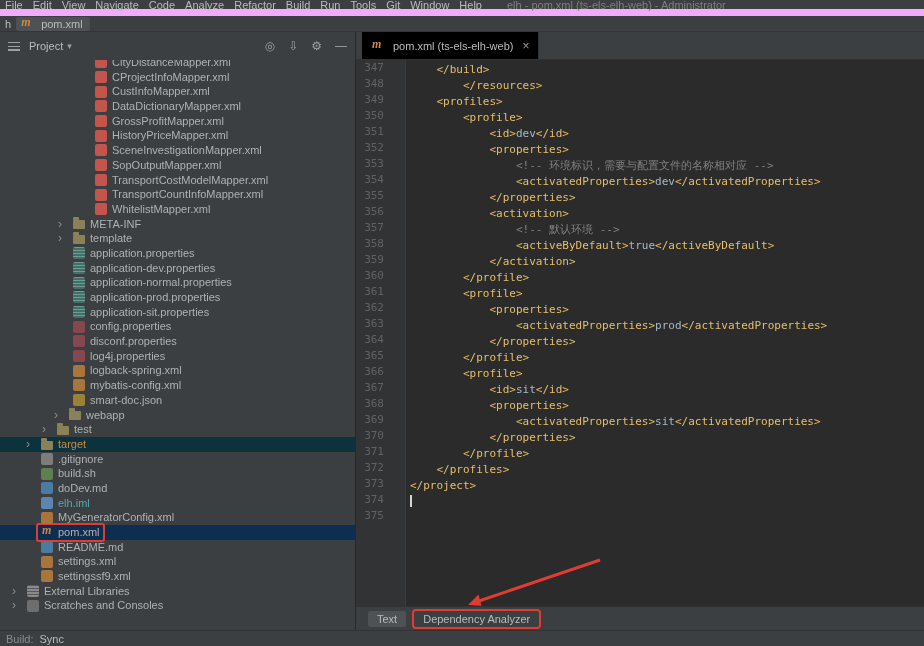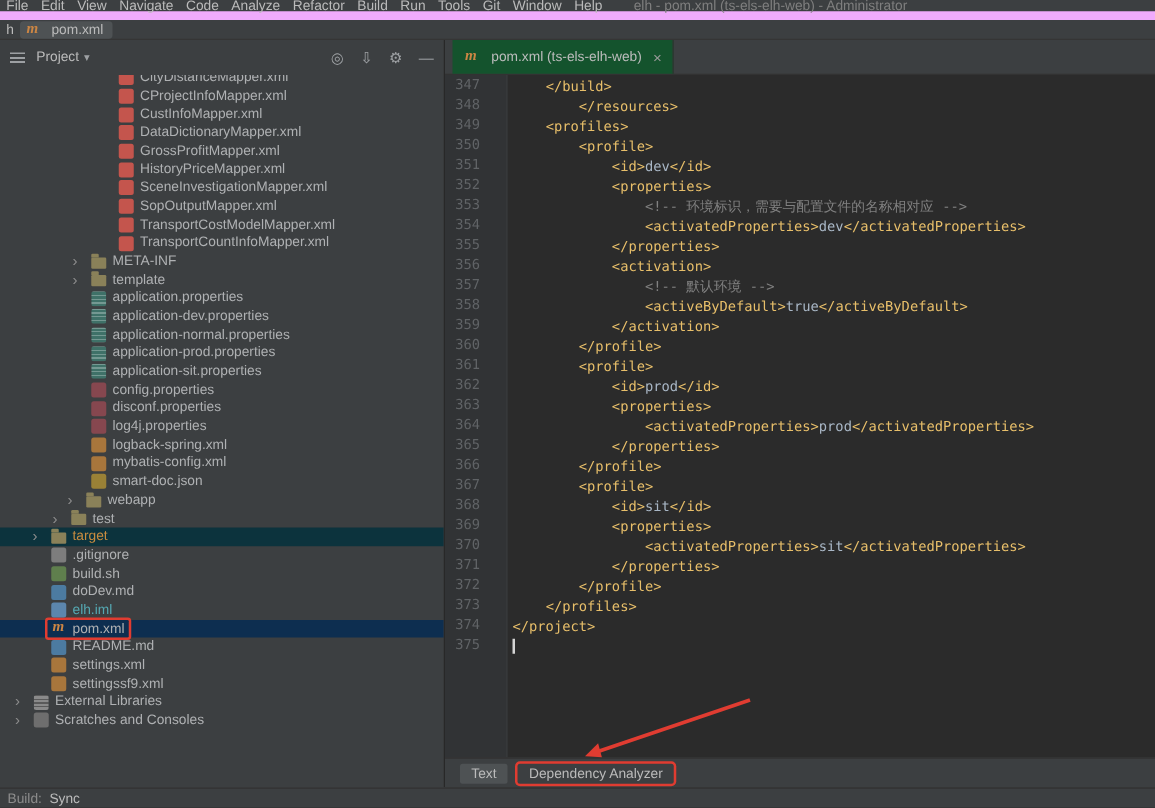--- a/index.html
+++ b/index.html
@@ -24,21 +24,21 @@
   .toolrow { height: 28px; display: flex; flex: none; background: #3c3f41; }
   .project-header { width: 356px; flex: none; display: flex; align-items: center; padding: 0 8px;
                     border-right: 1px solid #282828; font-size: 11px; color: #bbbbbb; }
   .hamb { width: 12px; height: 9px; margin-right: 9px; flex: none;
           background: repeating-linear-gradient(#9da0a3 0 1.5px, transparent 1.5px 3.6px); }
   .caret-down { color: #9da0a3; margin-left: 4px; font-size: 9px; }
   .ph-spacer { flex: 1; }
   .hicon { color: #9da0a3; font-size: 12px; margin-left: 13px; line-height: 1; }
   .tabbar { flex: 1; display: flex; align-items: stretch; background: #3c3f41; border-bottom: 1px solid #323232; }
   .etab { display: flex; align-items: center; gap: 5px; padding: 0 9px; margin-left: 6px;
-          background: #14532d; color: #bcbcbc; font-size: 11px; border-right: 1px solid #323232; }
+          background: #000000; color: #bcbcbc; font-size: 11px; border-right: 1px solid #323232; }
   .closex { color: #9b9b9b; margin-left: 4px; font-size: 12px; }
 
   
   .main { height: 570px; display: flex; flex: none; }
   .project-col { width: 356px; flex: none; border-right: 1px solid #282828; background: #3c3f41; overflow: hidden; }
   .project-tree { margin-top: -5px; }
   .trow { display: flex; align-items: center; height: 14.7px; line-height: 14.7px; font-size: 11px; color: #afb1b3; white-space: nowrap; }
   .lvl0 { padding-left: 12px; } .lvl1 { padding-left: 26px; } .lvl2 { padding-left: 42px; }
   .lvl3 { padding-left: 54px; } .lvl4 { padding-left: 58px; } .lvl5 { padding-left: 80px; }
   .arrow { width: 12px; flex: none; color: #8c8c8c; font-size: 12px; text-align: left; }
@@ -211,20 +211,27 @@
               <span class="lbl">TransportCostModelMapper.xml</span>
             </span>
           </div>
           <div class="trow lvl5">
             <span class="arrow"></span>
             <span class="inner">
               <span class="ic mapper-xml-icon"></span>
               <span class="lbl">TransportCountInfoMapper.xml</span>
             </span>
           </div>
+          <div class="trow lvl5">
+            <span class="arrow"></span>
+            <span class="inner">
+              <span class="ic mapper-xml-icon"></span>
+              <span class="lbl">WhitelistMapper.xml</span>
+            </span>
+          </div>
           <div class="trow lvl4">
             <span class="arrow">›</span>
             <span class="inner">
               <span class="ic folder-icon"></span>
               <span class="lbl">META-INF</span>
             </span>
           </div>
           <div class="trow lvl4">
             <span class="arrow">›</span>
             <span class="inner">
@@ -349,20 +356,27 @@
             <span class="inner">
               <span class="ic markdown-icon"></span>
               <span class="lbl">doDev.md</span>
             </span>
           </div>
           <div class="trow lvl1 teal">
             <span class="arrow"></span>
             <span class="inner">
               <span class="ic iml-icon"></span>
               <span class="lbl">elh.iml</span>
+            </span>
+          </div>
+          <div class="trow lvl1">
+            <span class="arrow"></span>
+            <span class="inner">
+              <span class="ic xml-icon"></span>
+              <span class="lbl">MyGeneratorConfig.xml</span>
             </span>
           </div>
           <div class="trow lvl1 selected annotated">
             <span class="arrow"></span>
             <span class="inner">
               <span class="ic maven-icon"></span>
               <span class="lbl">pom.xml</span>
             </span>
           </div>
           <div class="trow lvl1">
@@ -445,21 +459,20 @@
             <div class="cl">            <span class="tok-t">&lt;properties&gt;</span></div>
             <div class="cl">                <span class="tok-c">&lt;!-- 环境标识，需要与配置文件的名称相对应 --&gt;</span></div>
             <div class="cl">                <span class="tok-t">&lt;activatedProperties&gt;</span>dev<span class="tok-t">&lt;/activatedProperties&gt;</span></div>
             <div class="cl">            <span class="tok-t">&lt;/properties&gt;</span></div>
             <div class="cl">            <span class="tok-t">&lt;activation&gt;</span></div>
             <div class="cl">                <span class="tok-c">&lt;!-- 默认环境 --&gt;</span></div>
             <div class="cl">                <span class="tok-t">&lt;activeByDefault&gt;</span>true<span class="tok-t">&lt;/activeByDefault&gt;</span></div>
             <div class="cl">            <span class="tok-t">&lt;/activation&gt;</span></div>
             <div class="cl">        <span class="tok-t">&lt;/profile&gt;</span></div>
             <div class="cl">        <span class="tok-t">&lt;profile&gt;</span></div>
-            <div class="cl">            <span class="tok-t">&lt;id&gt;</span>prod<span class="tok-t">&lt;/id&gt;</span></div>
             <div class="cl">            <span class="tok-t">&lt;properties&gt;</span></div>
             <div class="cl">                <span class="tok-t">&lt;activatedProperties&gt;</span>prod<span class="tok-t">&lt;/activatedProperties&gt;</span></div>
             <div class="cl">            <span class="tok-t">&lt;/properties&gt;</span></div>
             <div class="cl">        <span class="tok-t">&lt;/profile&gt;</span></div>
             <div class="cl">        <span class="tok-t">&lt;profile&gt;</span></div>
             <div class="cl">            <span class="tok-t">&lt;id&gt;</span>sit<span class="tok-t">&lt;/id&gt;</span></div>
             <div class="cl">            <span class="tok-t">&lt;properties&gt;</span></div>
             <div class="cl">                <span class="tok-t">&lt;activatedProperties&gt;</span>sit<span class="tok-t">&lt;/activatedProperties&gt;</span></div>
             <div class="cl">            <span class="tok-t">&lt;/properties&gt;</span></div>
             <div class="cl">        <span class="tok-t">&lt;/profile&gt;</span></div>

